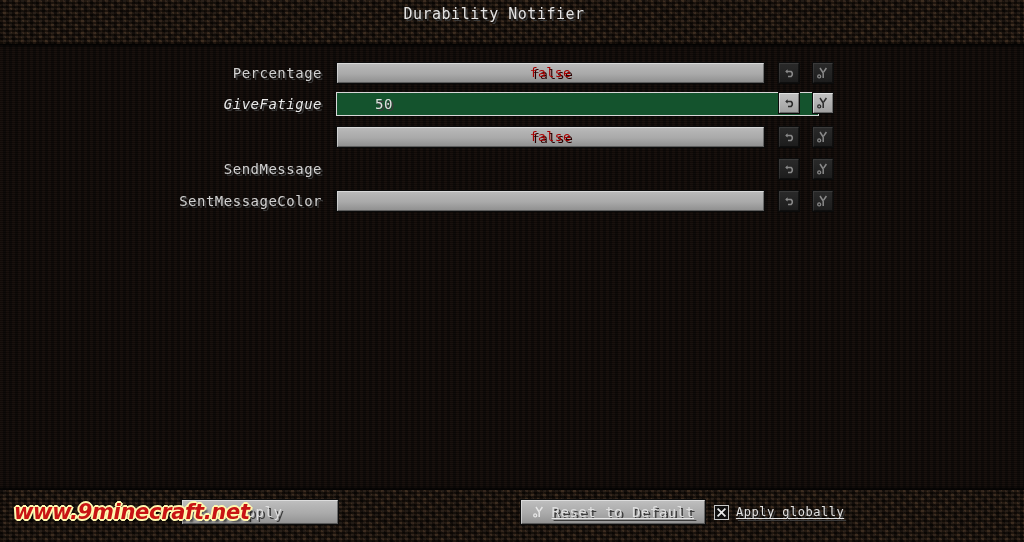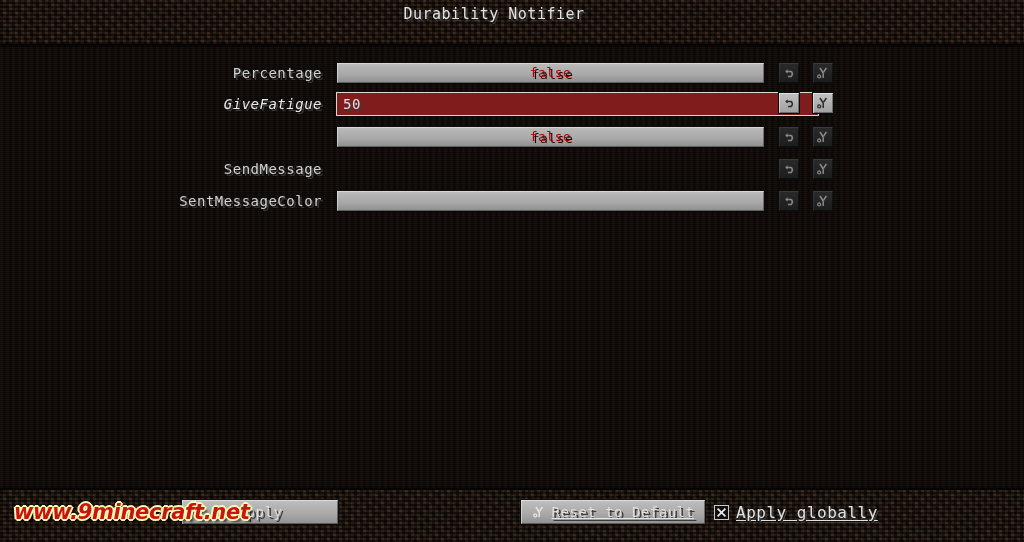--- a/index.html
+++ b/index.html
@@ -157,25 +157,26 @@
   }
   .val-false { color: #aa0000; text-shadow: 2px 2px 0 #2a0000; }
   .val-true  { color: #00a400; text-shadow: 2px 2px 0 #002a00; }
 
   
   .mc-textfield {
     position: absolute;
     left: 336px;
     width: 483px;
     height: 24px;
-    background: #7f1d1d;
+    background: #14532d;
     border: 1px solid #d8d8d8;
     display: flex;
     align-items: center;
     cursor: text;
+    padding-left: 32px;
   }
   .mc-textfield .field-value {
     padding-left: 6px;
     font-size: 14px;
     line-height: 22px;
     color: #e0e0e0;
     text-shadow: 2px 2px 0 #3a3a3a;
   }
 
   
@@ -256,21 +257,21 @@
   #apply-checkbox {
     width: 15px;
     height: 15px;
     background: #101010;
     border: 1px solid #c9c9c9;
     display: flex;
     align-items: center;
     justify-content: center;
   }
   #apply-label {
-    font-size: 16px;
+    font-size: 12px;
     color: #e2e2e2;
     text-shadow: 2px 2px 0 #3a3a3a;
     text-decoration: underline;
     text-underline-offset: 2px;
     text-align: right;
   }
 
   
   #watermark {
     position: absolute;

